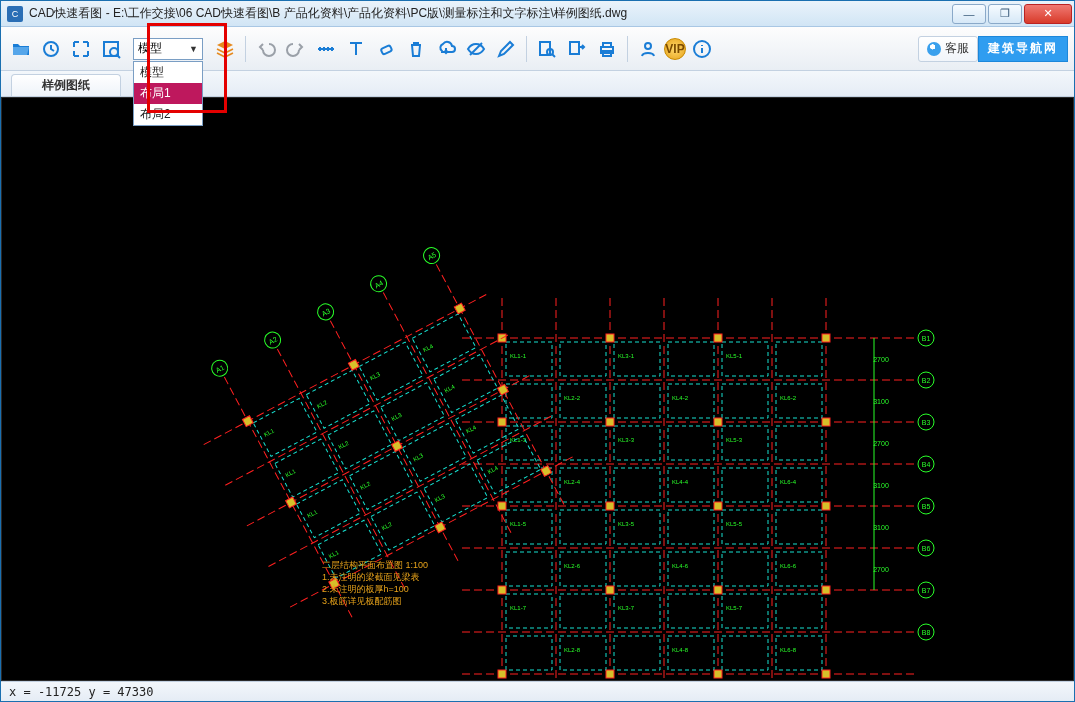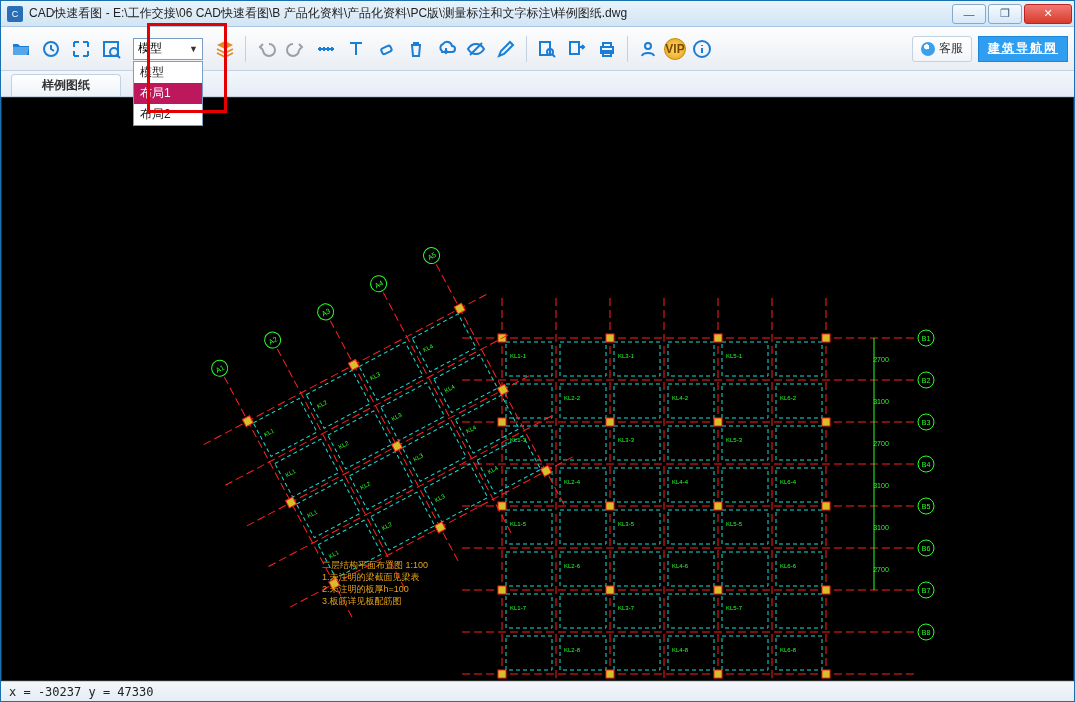--- a/index.html
+++ b/index.html
@@ -15,24 +15,24 @@
   .tb-btn { width: 28px; height: 28px; border-radius: 3px; display:flex;align-items:center;justify-content:center; color:#1a7dd6; cursor:pointer; }
   .tb-btn.gray { color:#8a8f96; }
   .tb-btn.orange { color:#e68a1f; }
   .tb-sep { width:1px; height:26px; background:#c3d1e1; margin: 0 4px; }
   .layout-combo { position: relative; width: 70px; height: 22px; border:1px solid #7a9ec4; background:#fff; display:flex;align-items:center;padding:0 4px; cursor:pointer; margin: 0 6px;}
   .layout-combo .arrow { margin-left:auto; font-size:9px; color:#333; }
   .combo-dd { position:absolute; top:22px; left:-1px; width:70px; border:1px solid #7a9ec4; background:#fff; z-index:50; }
   .combo-dd .opt { padding:2px 6px; color:#222; }
   .combo-dd .opt.sel { background:#be185d; color:#fff; }
   .highlight-box { position:absolute; top:-4px; left:146px; width:80px; height:90px; border:3px solid #e40000; z-index:60; pointer-events:none; }
-  .toolbar-right { margin-left:auto; display:flex; align-items:center; gap:6px; }
+  .toolbar-right { margin-left:auto; display:flex; align-items:center; }
   .qqkf { height:26px; padding:0 8px; border:1px solid #c3d1e1; border-radius:3px; background:linear-gradient(#fff,#f1f5fa); display:flex;align-items:center;gap:4px; color:#333; cursor:pointer;}
   .qqkf .qq-icon { width:14px;height:14px;border-radius:50%;background:radial-gradient(circle at 40% 35%, #fff 0 20%, #39a0ed 22% 100%); }
-  .navsite { height:26px; padding:0 10px; background:#2f9df0; color:#fff; font-weight:bold; letter-spacing:2px; display:flex;align-items:center; cursor:pointer; box-shadow: inset 0 0 0 1px #1c87da; text-decoration: underline; }
+  .navsite { height:26px; padding:0 10px; background:#2f9df0; color:#fff; font-weight:bold; letter-spacing:2px; display:flex;align-items:center; cursor:pointer; box-shadow: inset 0 0 0 1px #1c87da; }
   .tabs { height:26px; background:linear-gradient(#f3f7fb,#e5ecf5); border-bottom:1px solid #c3d1e1; display:flex;align-items:flex-end; padding-left:10px; }
   .tab { height:22px; padding:0 30px; background:linear-gradient(#fff,#eef3f9); border:1px solid #c3d1e1; border-bottom:none; border-radius:4px 4px 0 0; font-weight:bold; color:#333; display:flex;align-items:center; }
   .canvas-wrap { flex:1; background:#000; position:relative; overflow:hidden; border:1px solid #2a2a2a; }
   .statusbar { height:20px; background:linear-gradient(#f3f7fb,#e5ecf5); border-top:1px solid #c3d1e1; display:flex;align-items:center; padding:0 8px; font-family: Consolas, monospace; color:#222; }
   .vip-badge { width:22px;height:22px;border-radius:50%;background:radial-gradient(circle,#ffd86b,#e6a21a);display:flex;align-items:center;justify-content:center;font-size:12px;font-weight:bold;color:#7a4a00;border:1px solid #c98a00; }
   svg { display:block; }
 </style>
 </head>
 <body>
 
@@ -421,15 +421,15 @@
         <text x="879" y="474" text-anchor="middle" fill="#29ff29" font-size="7">2700</text>
         <line x1="872" y1="450" x2="872" y2="492" stroke="#29ff29"></line>
         <text x="320" y="470" fill="#e6a21a" font-size="9">二层结构平面布置图 1:100</text>
         <text x="320" y="482" fill="#e6a21a" font-size="9">1.未注明的梁截面见梁表</text>
         <text x="320" y="494" fill="#e6a21a" font-size="9">2.未注明的板厚h=100</text>
         <text x="320" y="506" fill="#e6a21a" font-size="9">3.板筋详见板配筋图</text>
       </svg>
   </div>
 
   <div class="statusbar">
-    <span>x = -30237 y = 47330</span>
+    <span>x = -11725 y = 47330</span>
   </div>
 </div>
 
 </body></html>

